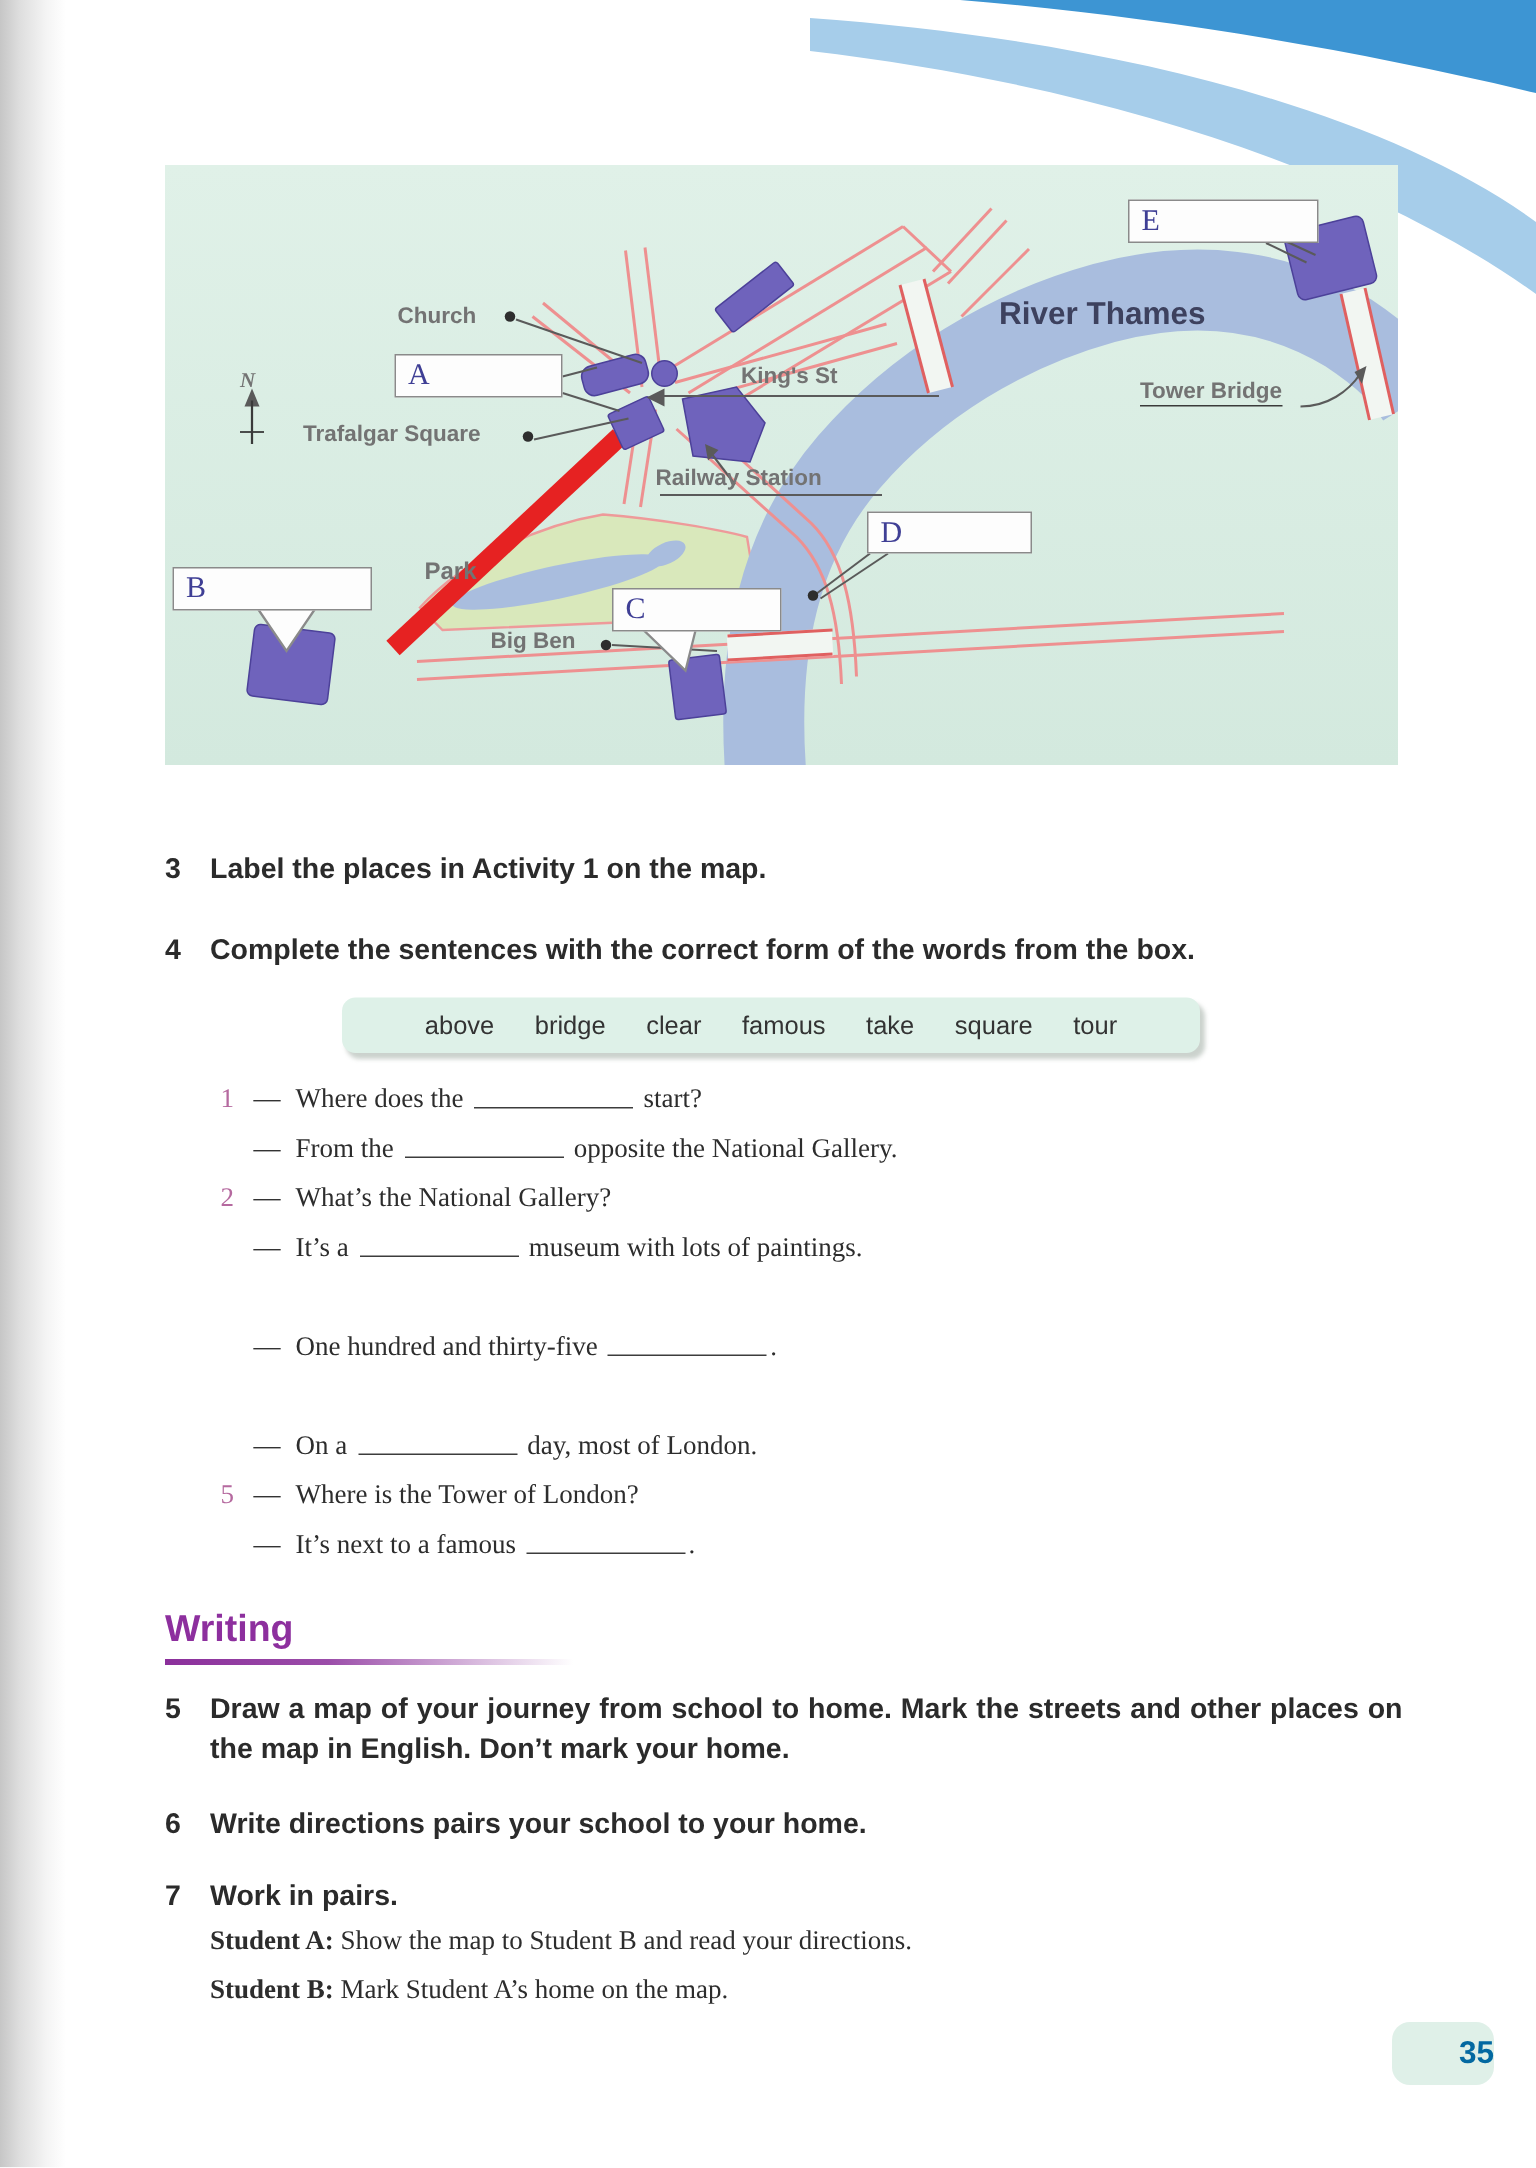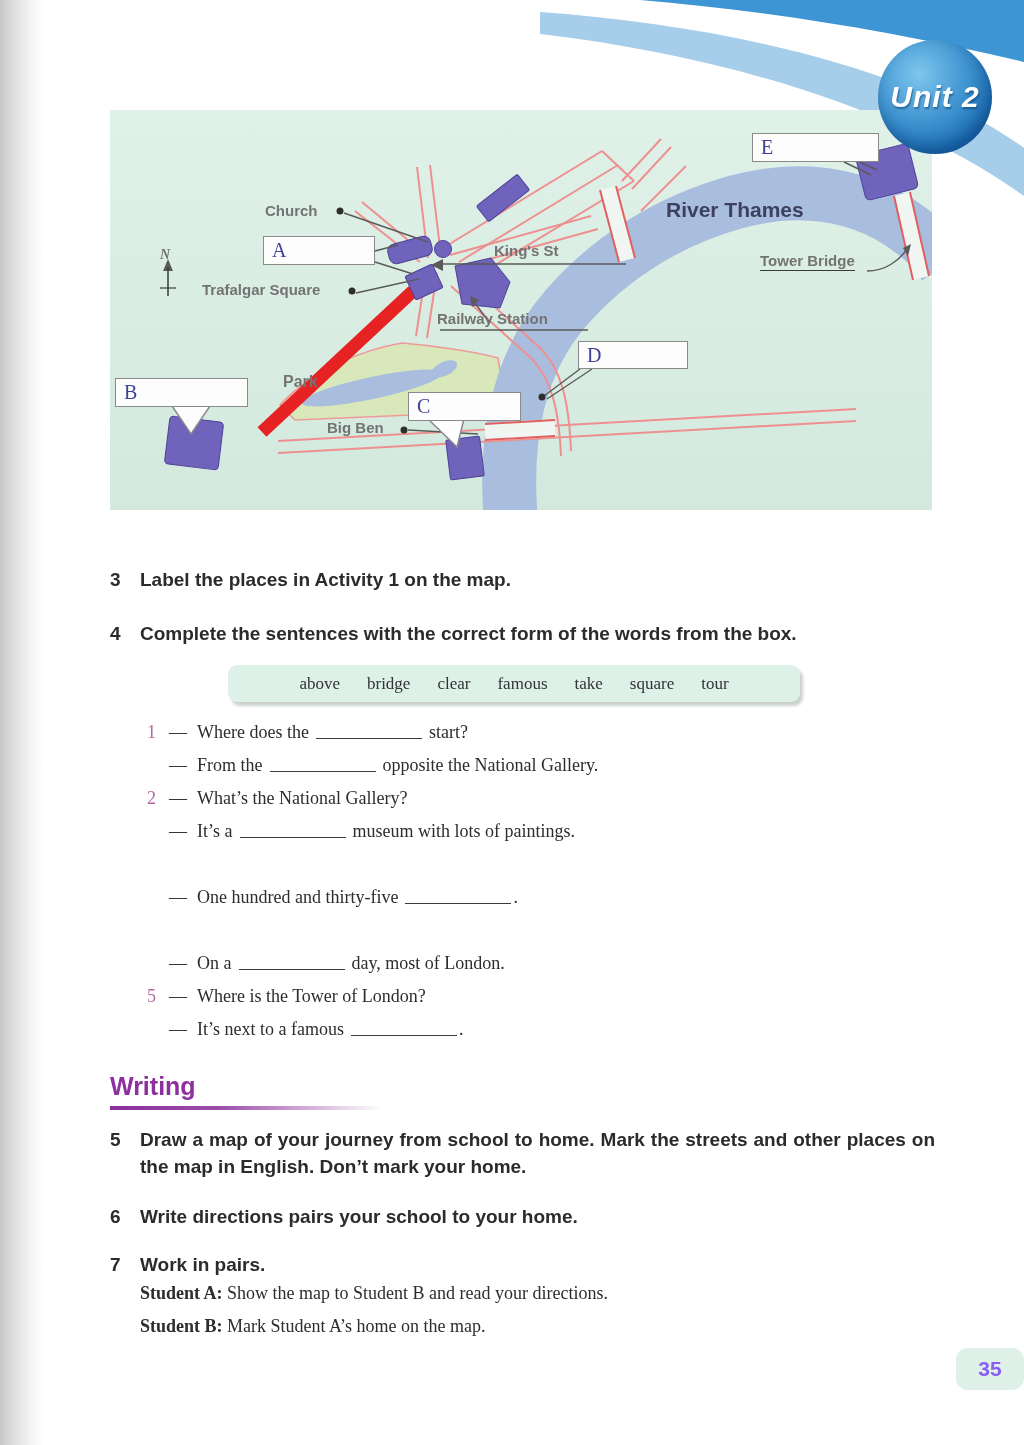--- a/index.html
+++ b/index.html
@@ -26,36 +26,36 @@
   .letter-box{position:absolute;background:#fdfdfd;border:1.6px solid #8a8a8a;height:29px;
         font-family:"Liberation Serif",serif;font-size:20px;color:#3f3f95;
         display:flex;align-items:center;padding-left:8px;box-sizing:border-box;}
   
   .ex-head{position:absolute;display:flex;font-weight:bold;font-size:19px;color:#2b2b2b;line-height:27px;}
   .ex-num{width:30px;flex:0 0 30px;}
   .ex-text{width:795px;text-align:justify;}
   .word-box{position:absolute;left:228px;top:665px;width:572px;height:37px;background:#def1e8;
         border-radius:9px;box-shadow:3px 4px 3px rgba(140,155,145,.45);
         display:flex;align-items:center;justify-content:center;gap:27px;
-        font-family:Liberation Serif, serif;font-size:17px;color:#333333;}
+        font-family:Liberation Sans, sans-serif;font-size:17px;color:#333333;}
   .dlg-row{position:absolute;left:140px;white-space:nowrap;
         font-family:"Liberation Serif",serif;font-size:18px;color:#2d2d2d;}
   .dlg-num{display:inline-block;width:16px;margin-right:13px;text-align:right;color:#b5699f;}
   .dlg-dash{display:inline-block;margin-right:10px;}
   .blank{display:inline-block;width:106px;height:14px;border-bottom:1.5px solid #3c3c3c;
         margin:0 7px -1px 7px;}
   .blank.tight{margin-right:2px;}
   .writing{position:absolute;left:110px;top:1072px;font-weight:bold;font-size:25px;color:#8d2f9e;}
   .writing-underline{position:absolute;left:110px;top:1106px;width:272px;height:3.5px;
         background:linear-gradient(to right,#8b2f9b 0%,#9b4da9 40%,rgba(160,120,170,0) 100%);}
   .student-row{position:absolute;left:140px;font-family:"Liberation Serif",serif;font-size:18px;color:#2d2d2d;}
   .student-row b{font-weight:bold;}
   .page-badge{position:absolute;left:928px;top:1348px;width:68px;height:42px;background:#dff0e8;
-        border-radius:12px;display:flex;align-items:center;justify-content:center;
-        font-weight:bold;font-size:21px;color:#8b5cf6;margin-left:28px;}
+        border-radius:12px;display:flex;align-items:center;justify-content:flex-end;
+        font-weight:bold;font-size:21px;color:#0369a1;}
 </style>
 </head>
 <body>
 
 <div class="page">
   <div class="gutter"></div>
 
   <svg class="deco" viewBox="0 0 1024 210">
     <path d="M 540,12 C 735,26 920,72 1024,148 L 1024,196 C 915,118 745,58 540,34 Z" fill="#a6cdea"></path>
     <path d="M 640,0 L 1024,0 L 1024,62 C 890,30 760,10 640,0 Z" fill="#3d95d3"></path>
@@ -173,23 +173,20 @@
     <div class="map-label lbl-park" style="left:173px;top:263px">Park</div>
     <div class="map-label" style="left:217px;top:309px">Big Ben</div>
 
     <div class="letter-box" style="left:153px;top:126px;width:112px">A</div>
     <div class="letter-box" style="left:5px;top:268px;width:133px">B</div>
     <div class="letter-box" style="left:298px;top:282px;width:113px">C</div>
     <div class="letter-box" style="left:468px;top:231px;width:110px;height:28px">D</div>
     <div class="letter-box" style="left:642px;top:23px;width:127px">E</div>
   </div>
 
-  <div class="unit-badge">
-    <span>Unit 2</span>
-  </div>
 
   <div class="ex-head" style="left:110px;top:566px">
     <span class="ex-num">3</span>
     <span class="ex-text">Label the places in Activity 1 on the map.</span>
   </div>
 
   <div class="ex-head" style="left:110px;top:620px">
     <span class="ex-num">4</span>
     <span class="ex-text">Complete the sentences with the correct form of the words from the box.</span>
   </div>

